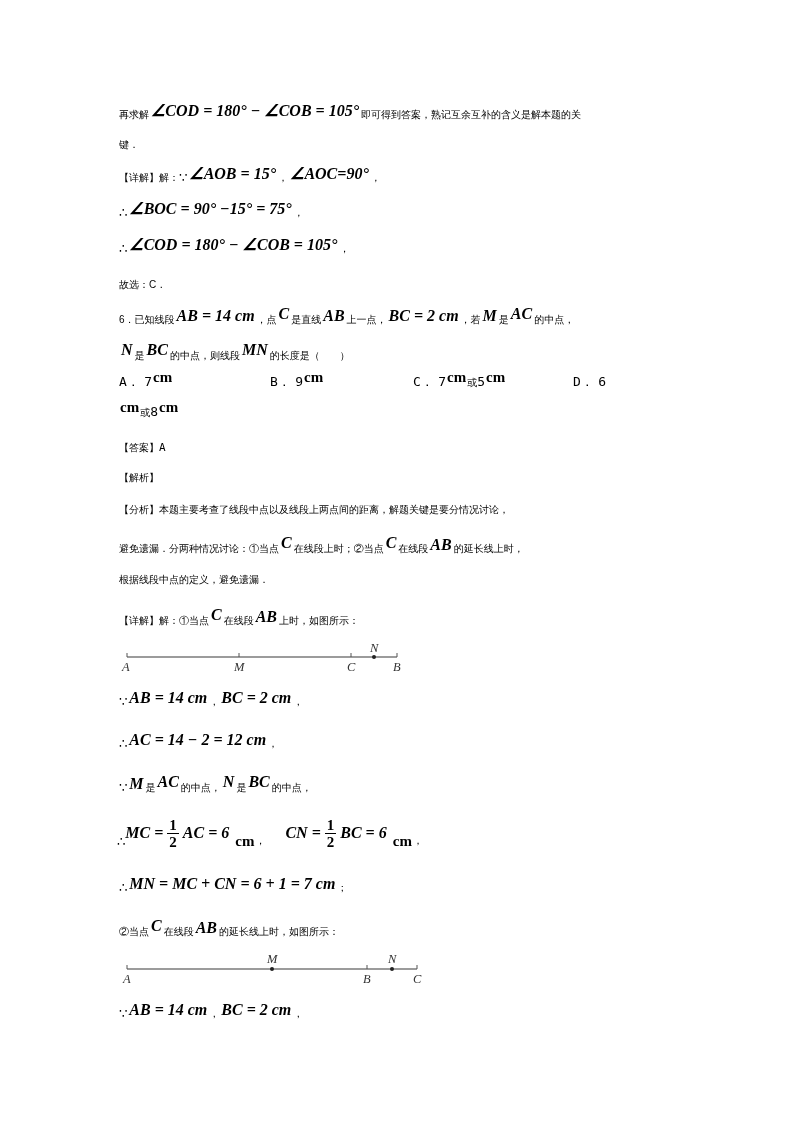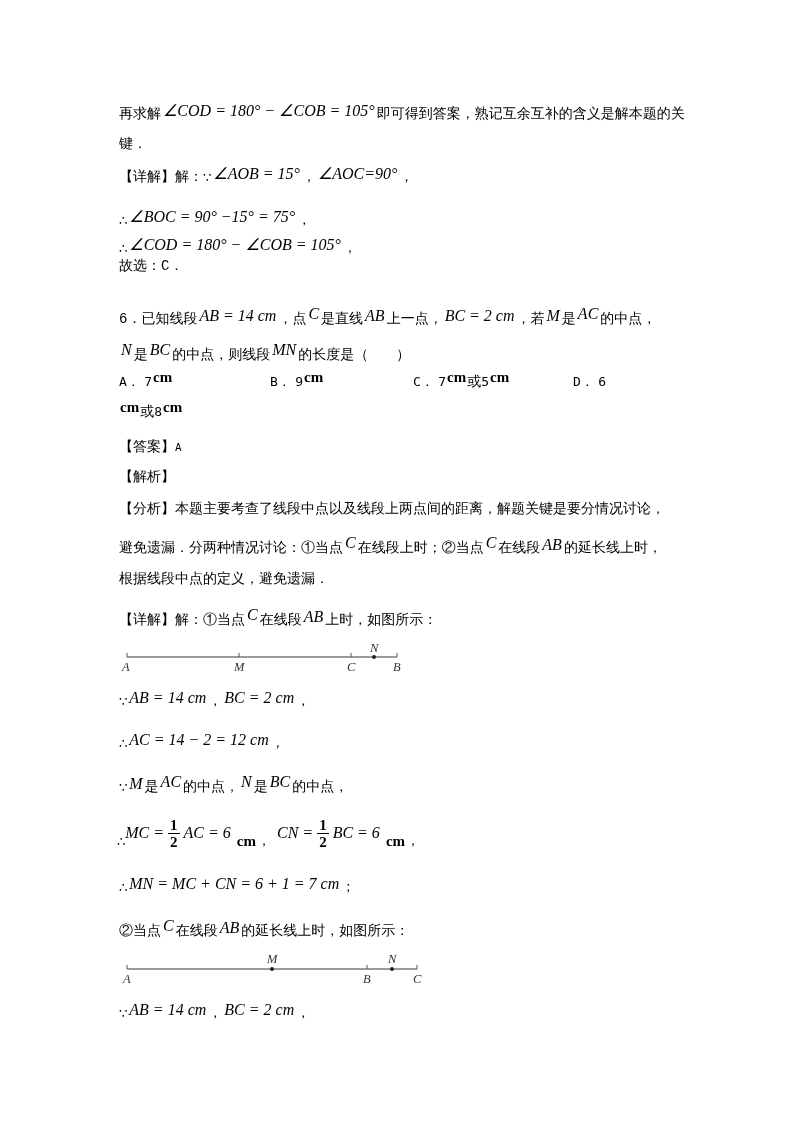--- a/index.html
+++ b/index.html
@@ -5,23 +5,23 @@
   html, body { margin: 0; padding: 0; }
   body {
     width: 794px; height: 1123px; position: relative; overflow: hidden;
     background: #ffffff; color: #000000;
     font-family: "DejaVu Sans", sans-serif;
   }
   .line {
     position: absolute; left: 119px; height: 22px; line-height: 22px;
     white-space: nowrap; font-size: 14px;
   }
-  .zh { font-family: Liberation Mono, monospace; font-size: 14px; }
+  .zh { font-family: Liberation Sans, sans-serif; font-size: 10px; }
   .m {
-    font-family: "Liberation Serif", serif; font-weight: normal; font-style: italic;
+    font-family: "Liberation Serif", serif; font-weight: bold; font-style: italic;
     font-size: 16px; position: relative; top: -2px; margin: 0 2px;
   }
   .m.up { top: -4px; }
   .u {
     font-family: "Liberation Serif", serif; font-weight: bold; font-size: 15px;
     position: relative; top: -4px; margin: 0 1px;
   }
   .sym { font-family: "DejaVu Sans", sans-serif; font-size: 13px; position: relative; top: 1px; }
   .opt { position: absolute; top: 0; }
   .mono { font-family: "DejaVu Sans Mono", monospace; font-size: 13px; }
@@ -51,27 +51,27 @@
 
 <div class="line" style="top:102px">
   <span class="zh">再求解</span><span class="m">∠COD = 180° − ∠COB = 105°</span><span class="zh">即可得到答案，熟记互余互补的含义是解本题的关</span>
 </div>
 <div class="line" style="top:132px">
   <span class="zh">键．</span>
 </div>
 <div class="line" style="top:165px">
   <span class="zh">【详解】解：</span><span class="sym">∵</span><span class="m">∠AOB = 15°</span><span class="zh">，</span><span class="m">∠AOC=90°</span><span class="zh">，</span>
 </div>
-<div class="line" style="top:208px">
+<div class="line" style="top:200px">
   <span class="sym">∴</span><span class="m">∠BOC = 90° −15° = 75°</span><span class="zh">，</span>
 </div>
 <div class="line" style="top:236px">
   <span class="sym">∴</span><span class="m">∠COD = 180° − ∠COB = 105°</span><span class="zh">，</span>
 </div>
-<div class="line" style="top:254px">
+<div class="line" style="top:272px">
   <span class="zh">故选：C．</span>
 </div>
 
 <div class="line" style="top:307px">
   <span class="zh">6．已知线段</span><span class="m">AB = 14 cm</span><span class="zh">，点</span><span class="m up">C</span><span class="zh">是直线</span><span class="m">AB</span><span class="zh">上一点，</span><span class="m">BC = 2 cm</span><span class="zh">，若</span><span class="m">M</span><span class="zh">是</span><span class="m up">AC</span><span class="zh">的中点，</span>
 </div>
 <div class="line" style="top:343px">
   <span class="m up">N</span><span class="zh">是</span><span class="m up">BC</span><span class="zh">的中点，则线段</span><span class="m up">MN</span><span class="zh">的长度是（　　）</span>
 </div>
 
@@ -132,21 +132,21 @@
 <div class="frac-line">
   <span class="sym low">∴</span>
   <span class="m" style="margin-left:0">MC =</span>
   <span class="frac">
       <span class="num">1</span>
       <span class="den">2</span>
     </span>
   <span class="m">AC = 6</span>
   <span class="u low" style="margin-left:4px">cm</span>
   <span class="zh low">，</span>
-  <span class="m" style="margin-left:6px">CN =</span>
+  <span class="m" style="margin-left:20px">CN =</span>
   <span class="frac">
       <span class="num">1</span>
       <span class="den">2</span>
     </span>
   <span class="m">BC = 6</span>
   <span class="u low" style="margin-left:4px">cm</span>
   <span class="zh low">，</span>
 </div>
 
 <div class="line" style="top:875px">

